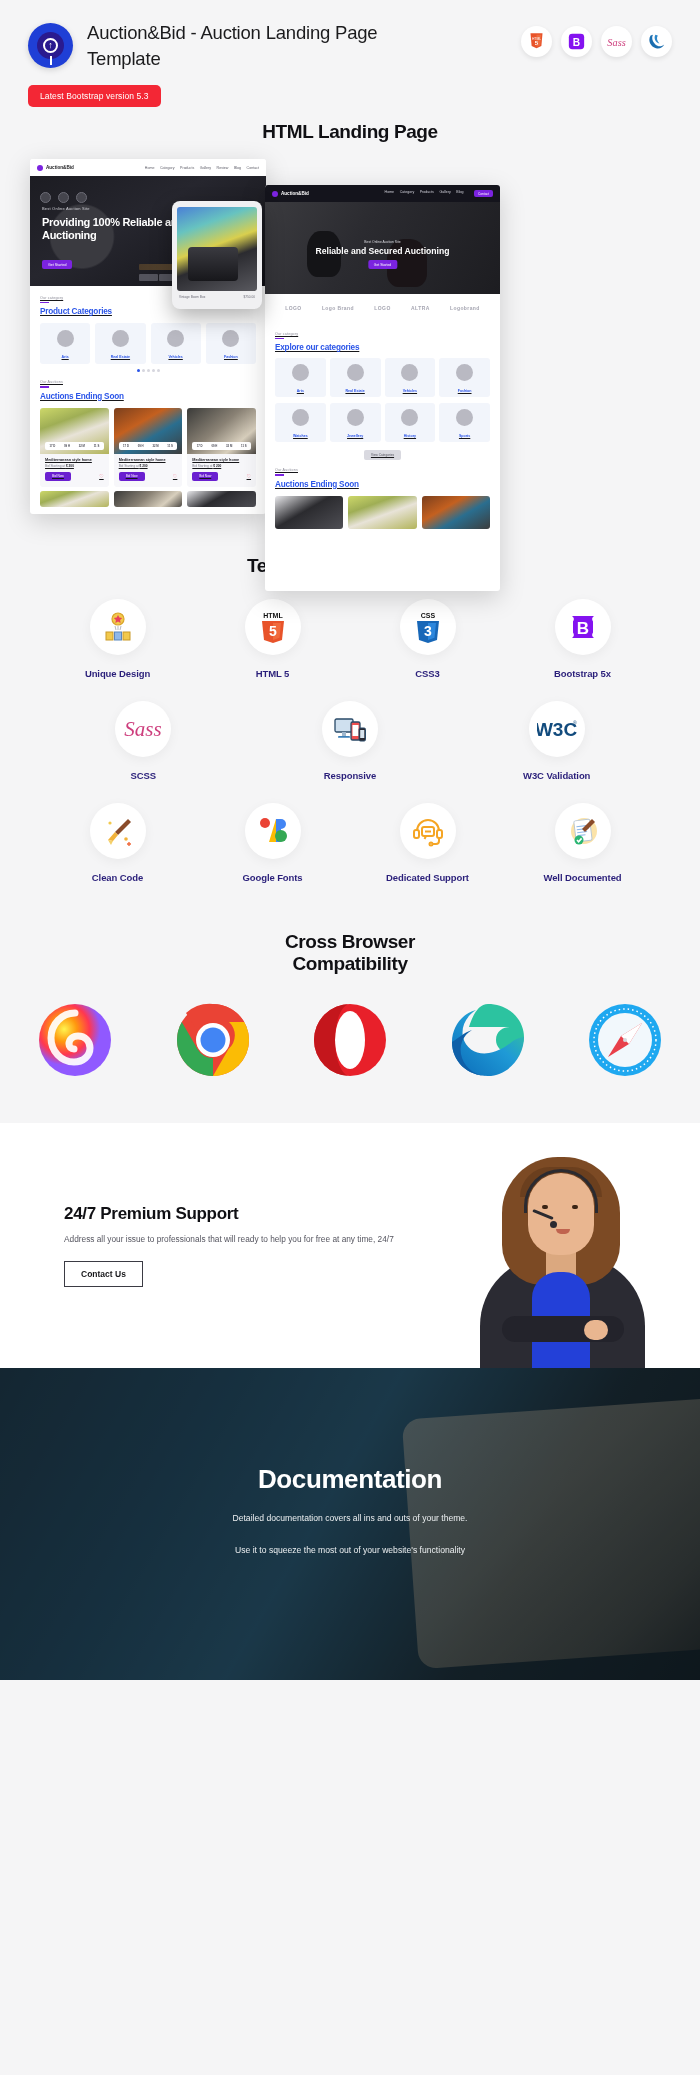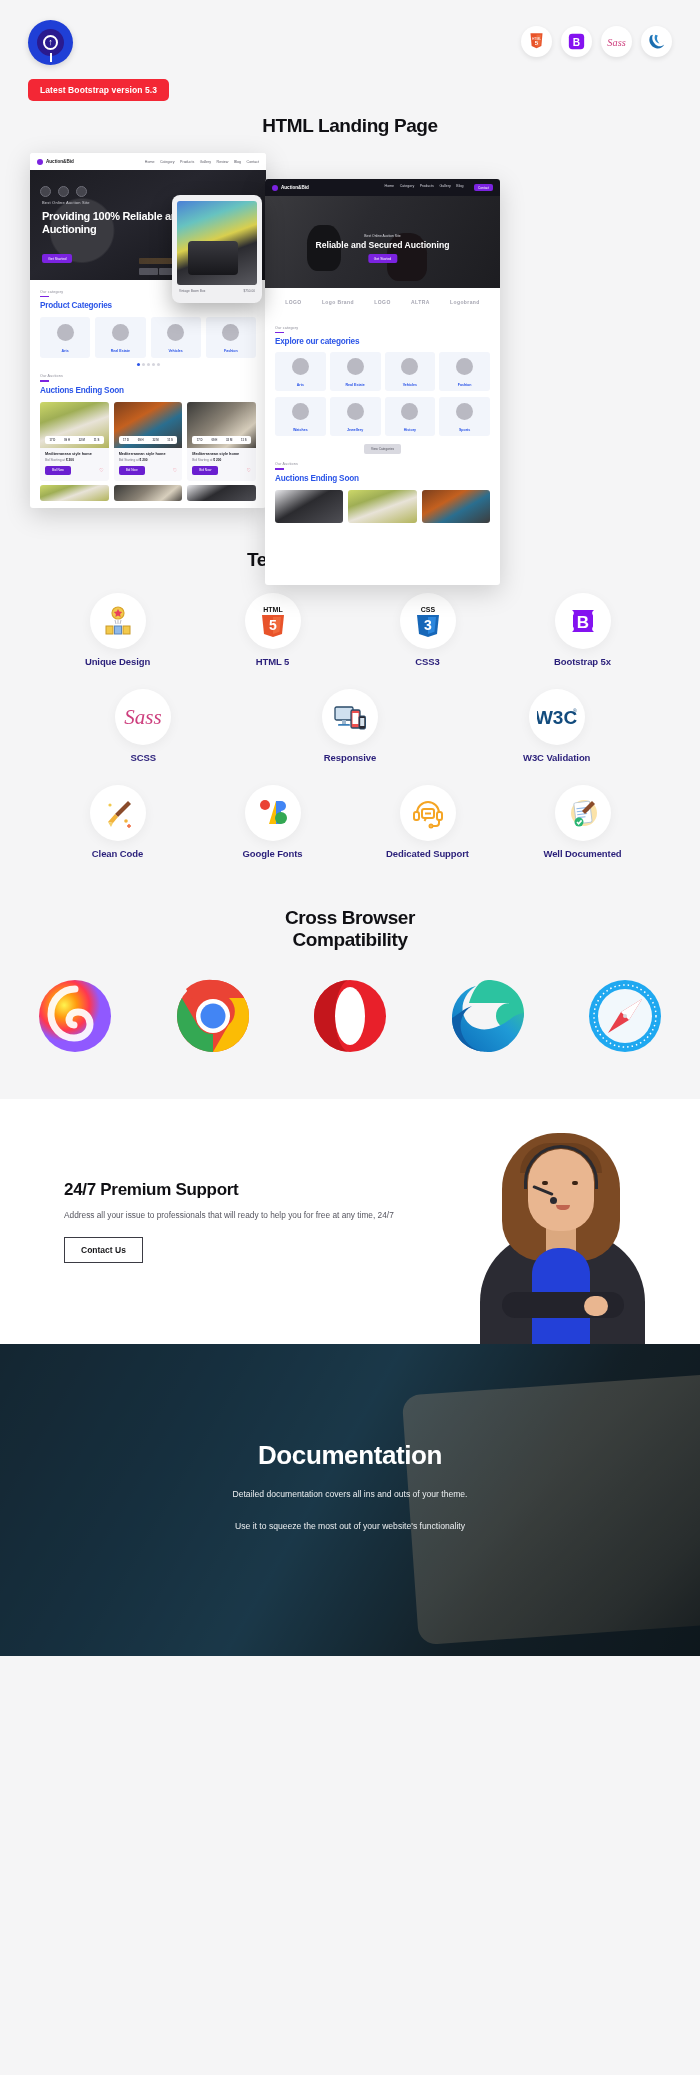--- a/index.html
+++ b/index.html
@@ -22,21 +22,21 @@
   .logo-pin { width:15px;height:15px;border-radius:50%;border:2px solid #fff;display:flex;align-items:center;justify-content:center;font-size:9px;color:#fff;line-height:1;}
   .logo-stem { position:absolute; bottom:-6px; left:50%; transform:translateX(-50%); width:2px; height:9px; background:#fff;}
   .brand-title { font-size:18.5px; font-weight:400; line-height:1.38; color:#1b1b1d; letter-spacing:-.2px; max-width:300px;}
   .tech-icons { display:flex; gap:9px; padding-top:6px; }
   .tech-pill {
     width:31px;height:31px;border-radius:50%;background:#fff;display:flex;align-items:center;justify-content:center;
     box-shadow:0 2px 5px rgba(0,0,0,.09);
   }
   .badge {
     display:inline-block; margin:14px 0 0 28px;
-    background:#f32735; color:#fff; font-size:8.5px; font-weight:700;
+    background:#f32735; color:#fff; font-size:8.5px; font-weight:400;
     padding:6px 12px; border-radius:5px; letter-spacing:.1px;
   }
 
   
   .sec-title { text-align:center; font-size:19px; font-weight:800; letter-spacing:-.4px; color:#101014; }
 
   
   .preview { position:relative; height:370px; margin-top:16px; }
   .mock { position:absolute; background:#fff; overflow:hidden; box-shadow:0 7px 26px rgba(0,0,0,.17); }
   .mock-a { left:30px; top:0; width:236px; height:355px; border-radius:3px; }
@@ -63,21 +63,21 @@
   .hero-eye { position:absolute; top:30px; left:12px; font-size:4px; color:#cfcfd6; letter-spacing:.2px; }
   .hero-h {
     position:absolute; top:40px; left:12px; color:#fff; font-size:11px; font-weight:800; line-height:1.22; letter-spacing:-.3px;
   }
   .hero-btn { position:absolute; top:84px; left:12px; background:#7b23e0; color:#fff; font-size:3.6px; padding:2.5px 6px; border-radius:2px; }
   .hero-crown { position:absolute; right:16px; top:52px; color:#e7e7ea; font-size:8px; letter-spacing:2px; font-family:"Liberation Serif",serif; }
   .hero-band { position:absolute; left:46%; right:6px; bottom:16px; height:6px; background:linear-gradient(90deg,#4a3b2a,#6b5334); border-radius:1px;}
   .hero-keys { position:absolute; left:46%; right:6px; bottom:5px; height:7px; display:flex; gap:1.5px;}
   .hero-keys i { flex:1; background:#53535c; border-radius:1px; display:block;}
 
-  .mbody { padding:10px 10px 12px 10px; }
+  .mbody { padding:10px 10px 12px 10px;text-decoration:underline; }
   .eyebrow { font-size:3.6px; color:#8a8a96; letter-spacing:.2px; }
   .eyebrow-rule { width:9px;height:1.4px;background:#7b23e0;margin:2px 0 4px 0;}
   .mh { font-size:8.2px; font-weight:800; color:#2b55e8; letter-spacing:-.2px; }
   .cats { display:flex; gap:5px; margin-top:7px; }
   .cat { flex:1; background:#f2f5fb; border-radius:3px; padding:7px 3px 5px; text-align:center; }
   .cat i { width:17px;height:17px;border-radius:50%;background:#b9b9c2;display:inline-block; }
   .cat span { display:block; font-size:3.6px; font-weight:700; color:#2b55e8; margin-top:4px; }
   .dots { display:flex; gap:2px; justify-content:center; margin-top:5px; }
   .dots i { width:3px;height:3px;border-radius:50%;background:#d6d6de;display:block;}
   .dots i.on { background:#2b55e8; }
@@ -126,21 +126,21 @@
     background:linear-gradient(160deg,#4a7fd6 0%,#67c3c0 24%,#d9cf4e 46%,#2b2b30 62%,#59595f 100%); position:relative;}
   .tablet-screen::after{content:"";position:absolute;left:14%;top:48%;width:50px;height:34px;border-radius:4px;background:linear-gradient(180deg,#3a3a40,#17171b);}
   .tablet-cap { display:flex; justify-content:space-between; font-size:3.2px; color:#6c6c78; padding:4px 2px 0; }
 
   
   .features { padding:26px 40px 0; }
   .frow { display:flex; margin-top:22px; }
   .fitem { flex:1; text-align:center; }
   .fcircle { width:56px; height:56px; border-radius:50%; background:#fff; margin:0 auto;
              display:flex; align-items:center; justify-content:center; box-shadow:0 3px 12px rgba(0,0,0,.05); }
-  .flabel { margin-top:7px; font-size:9.5px; font-weight:800; color:#2a1f7a; letter-spacing:-.1px; }
+  .flabel { margin-top:13px; font-size:9.5px; font-weight:800; color:#2a1f7a; letter-spacing:-.1px; }
 
   
   .browsers { display:flex; justify-content:space-between; align-items:center; padding:26px 36px 40px; }
 
   
   .support { background:#fff; height:245px; position:relative; display:flex; align-items:center; }
   .support-txt { padding-left:64px; width:62%; }
   .support-h { font-size:17px; font-weight:800; color:#101014; letter-spacing:-.3px; }
   .support-p { font-size:8.3px; color:#55555f; line-height:1.65; margin-top:9px; }
   .support-btn { display:inline-block; margin-top:14px; border:1px solid #3b3b44; color:#17171a;
@@ -179,20 +179,21 @@
 
   
   <div class="header">
     <div class="brand">
       <div class="logo-mark">
         <div class="logo-inner">
           <div class="logo-pin">↑</div>
           <div class="logo-stem"></div>
         </div>
       </div>
+      <div class="brand-title">Auction&amp;Bid -  Auction Landing Page Template</div>
     </div>
     <div class="tech-icons">
       <div class="tech-pill">
         <svg width="15" height="17" viewBox="0 0 20 22">
             <path d="M2 0h16l-1.5 17L10 20l-6.5-3z" fill="#e8532a"></path>
             <path d="M10 2v16l5-2 1.2-14z" fill="#ef6c3d"></path>
             <text x="10" y="9" font-size="4.5" fill="#fff" text-anchor="middle" font-family="Liberation Sans">HTML</text>
             <text x="10" y="16" font-size="8" font-weight="bold" fill="#fff" text-anchor="middle" font-family="Liberation Sans">5</text>
           </svg>
       </div>

